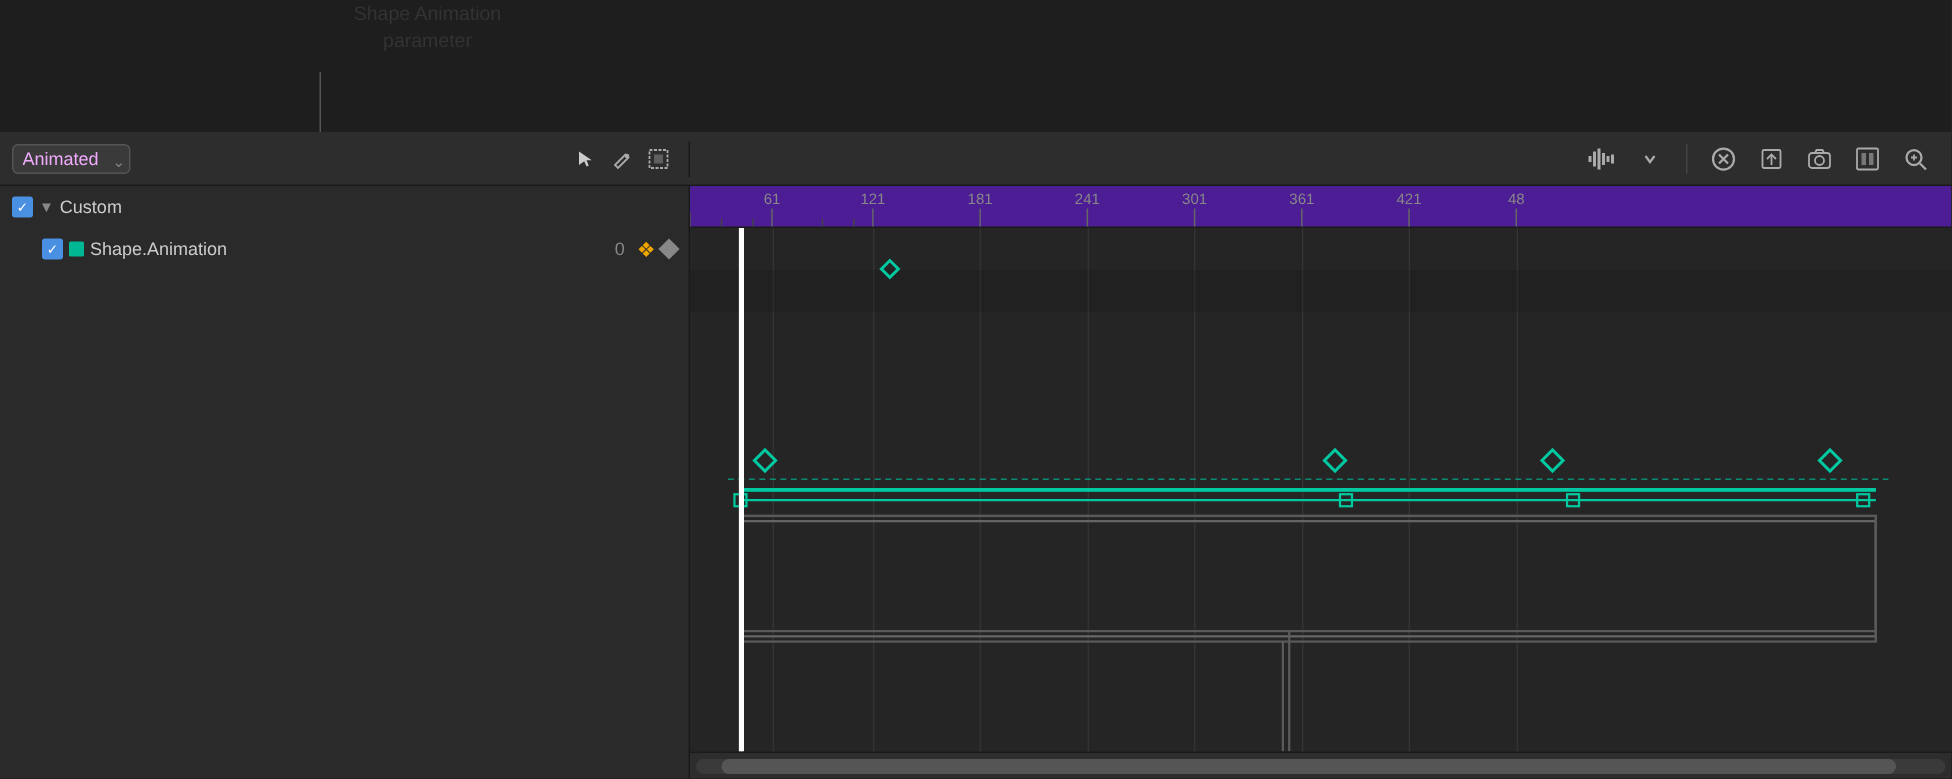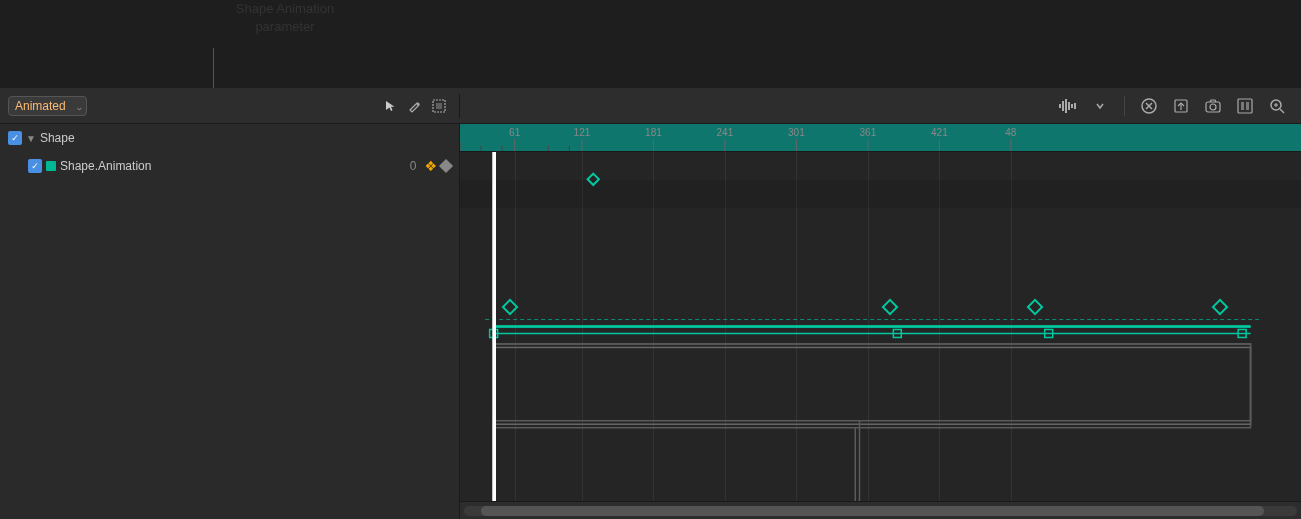--- a/index.html
+++ b/index.html
@@ -65,21 +65,21 @@
       align-items: center;
       justify-content: flex-end;
       padding: 0 12px;
       gap: 8px;
     }
 
     .animated-select {
       background: #3a3a3a;
       border: 1px solid #555;
       border-radius: 4px;
-      color: #fdba74;
+      color: #f0abfc;
       font-size: 12px;
       padding: 2px 20px 2px 6px;
       appearance: none;
       -webkit-appearance: none;
       cursor: pointer;
       position: relative;
     }
 
     .select-wrapper {
       position: relative;
@@ -256,21 +256,21 @@
     .timeline-panel {
       flex: 1;
       display: flex;
       flex-direction: column;
       background: #252525;
       overflow: hidden;
     }
 
     .timeline-ruler {
       height: 28px;
-      background: #0f766e;
+      background: #4c1d95;
       border-bottom: 1px solid #1a1a1a;
       position: relative;
       overflow: hidden;
       flex-shrink: 0;
     }
 
     
     .timeline-content {
       flex: 1;
       position: relative;
@@ -470,21 +470,21 @@
   </div>
 
   <div class="main-content">
 
     <div class="left-panel">
       <div class="layer-list">
 
         <div class="layer-item">
           <div class="checkbox"></div>
           <span class="triangle-icon">▼</span>
-          <span class="layer-name">Shape</span>
+          <span class="layer-name">Custom</span>
         </div>
 
         <div class="layer-item" style="padding-left: 28px;">
           <div class="checkbox"></div>
           <div class="shape-dot"></div>
           <span class="layer-name">Shape.Animation</span>
           <span class="keyframe-value">0</span>
           <span class="keyframe-arrow">❖</span>
           <div class="keyframe-diamond"></div>
         </div>

